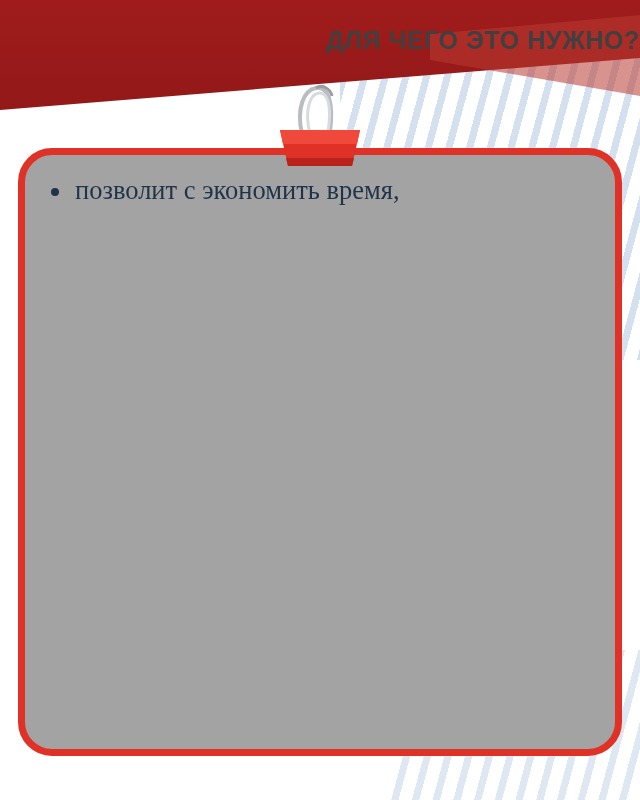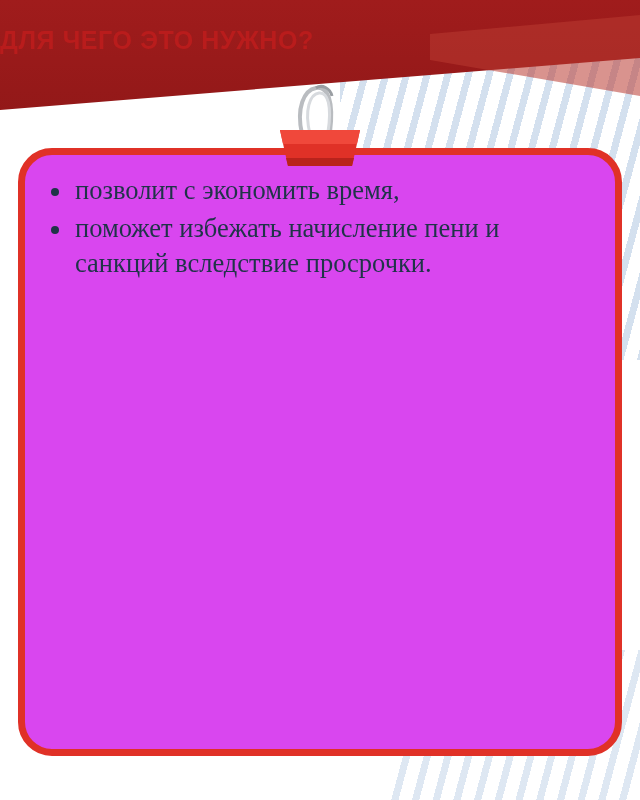--- a/index.html
+++ b/index.html
@@ -87,38 +87,38 @@
       );
     opacity: 0.7;
   }
 
   
   .title {
     position: absolute;
     top: 26px;
     left: 0;
     width: 640px;
-    text-align: left;
-    color: #b91c1c;
+    text-align: right;
+    color: #404040;
     font-family: "Liberation Sans", sans-serif;
     font-weight: bold;
     font-size: 25px;
     letter-spacing: 0.6px;
     text-transform: uppercase;
     z-index: 6;
   }
 
   
   .card {
     position: absolute;
     left: 18px;
     top: 148px;
     width: 604px;
     height: 608px;
-    background: #d946ef;
+    background: #a3a3a3;
     border: 7px solid #e03127;
     border-radius: 34px;
     box-sizing: border-box;
     z-index: 4;
   }
 
   .list {
     position: absolute;
     left: 22px;
     top: 18px;
@@ -179,17 +179,16 @@
     <path d="M50 14 C56 10, 64 14, 66 22" fill="none" stroke="#9a9ea3" stroke-width="3"></path>
 
     <path d="M14 56 L94 56 L86 92 L22 92 Z" fill="#e03127"></path>
     <path d="M14 56 L94 56 L91 70 L17 70 Z" fill="#f0483b"></path>
     <path d="M22 92 L86 92 L88 84 L20 84 Z" fill="#b9231c"></path>
   </svg>
 
   <div class="card">
     <ul class="list">
       <li>позволит с экономить время,</li>
-      <li>поможет избежать начисление пени и санкций вследствие просрочки.</li>
     </ul>
   </div>
 
 </div>
 
 </body></html>

